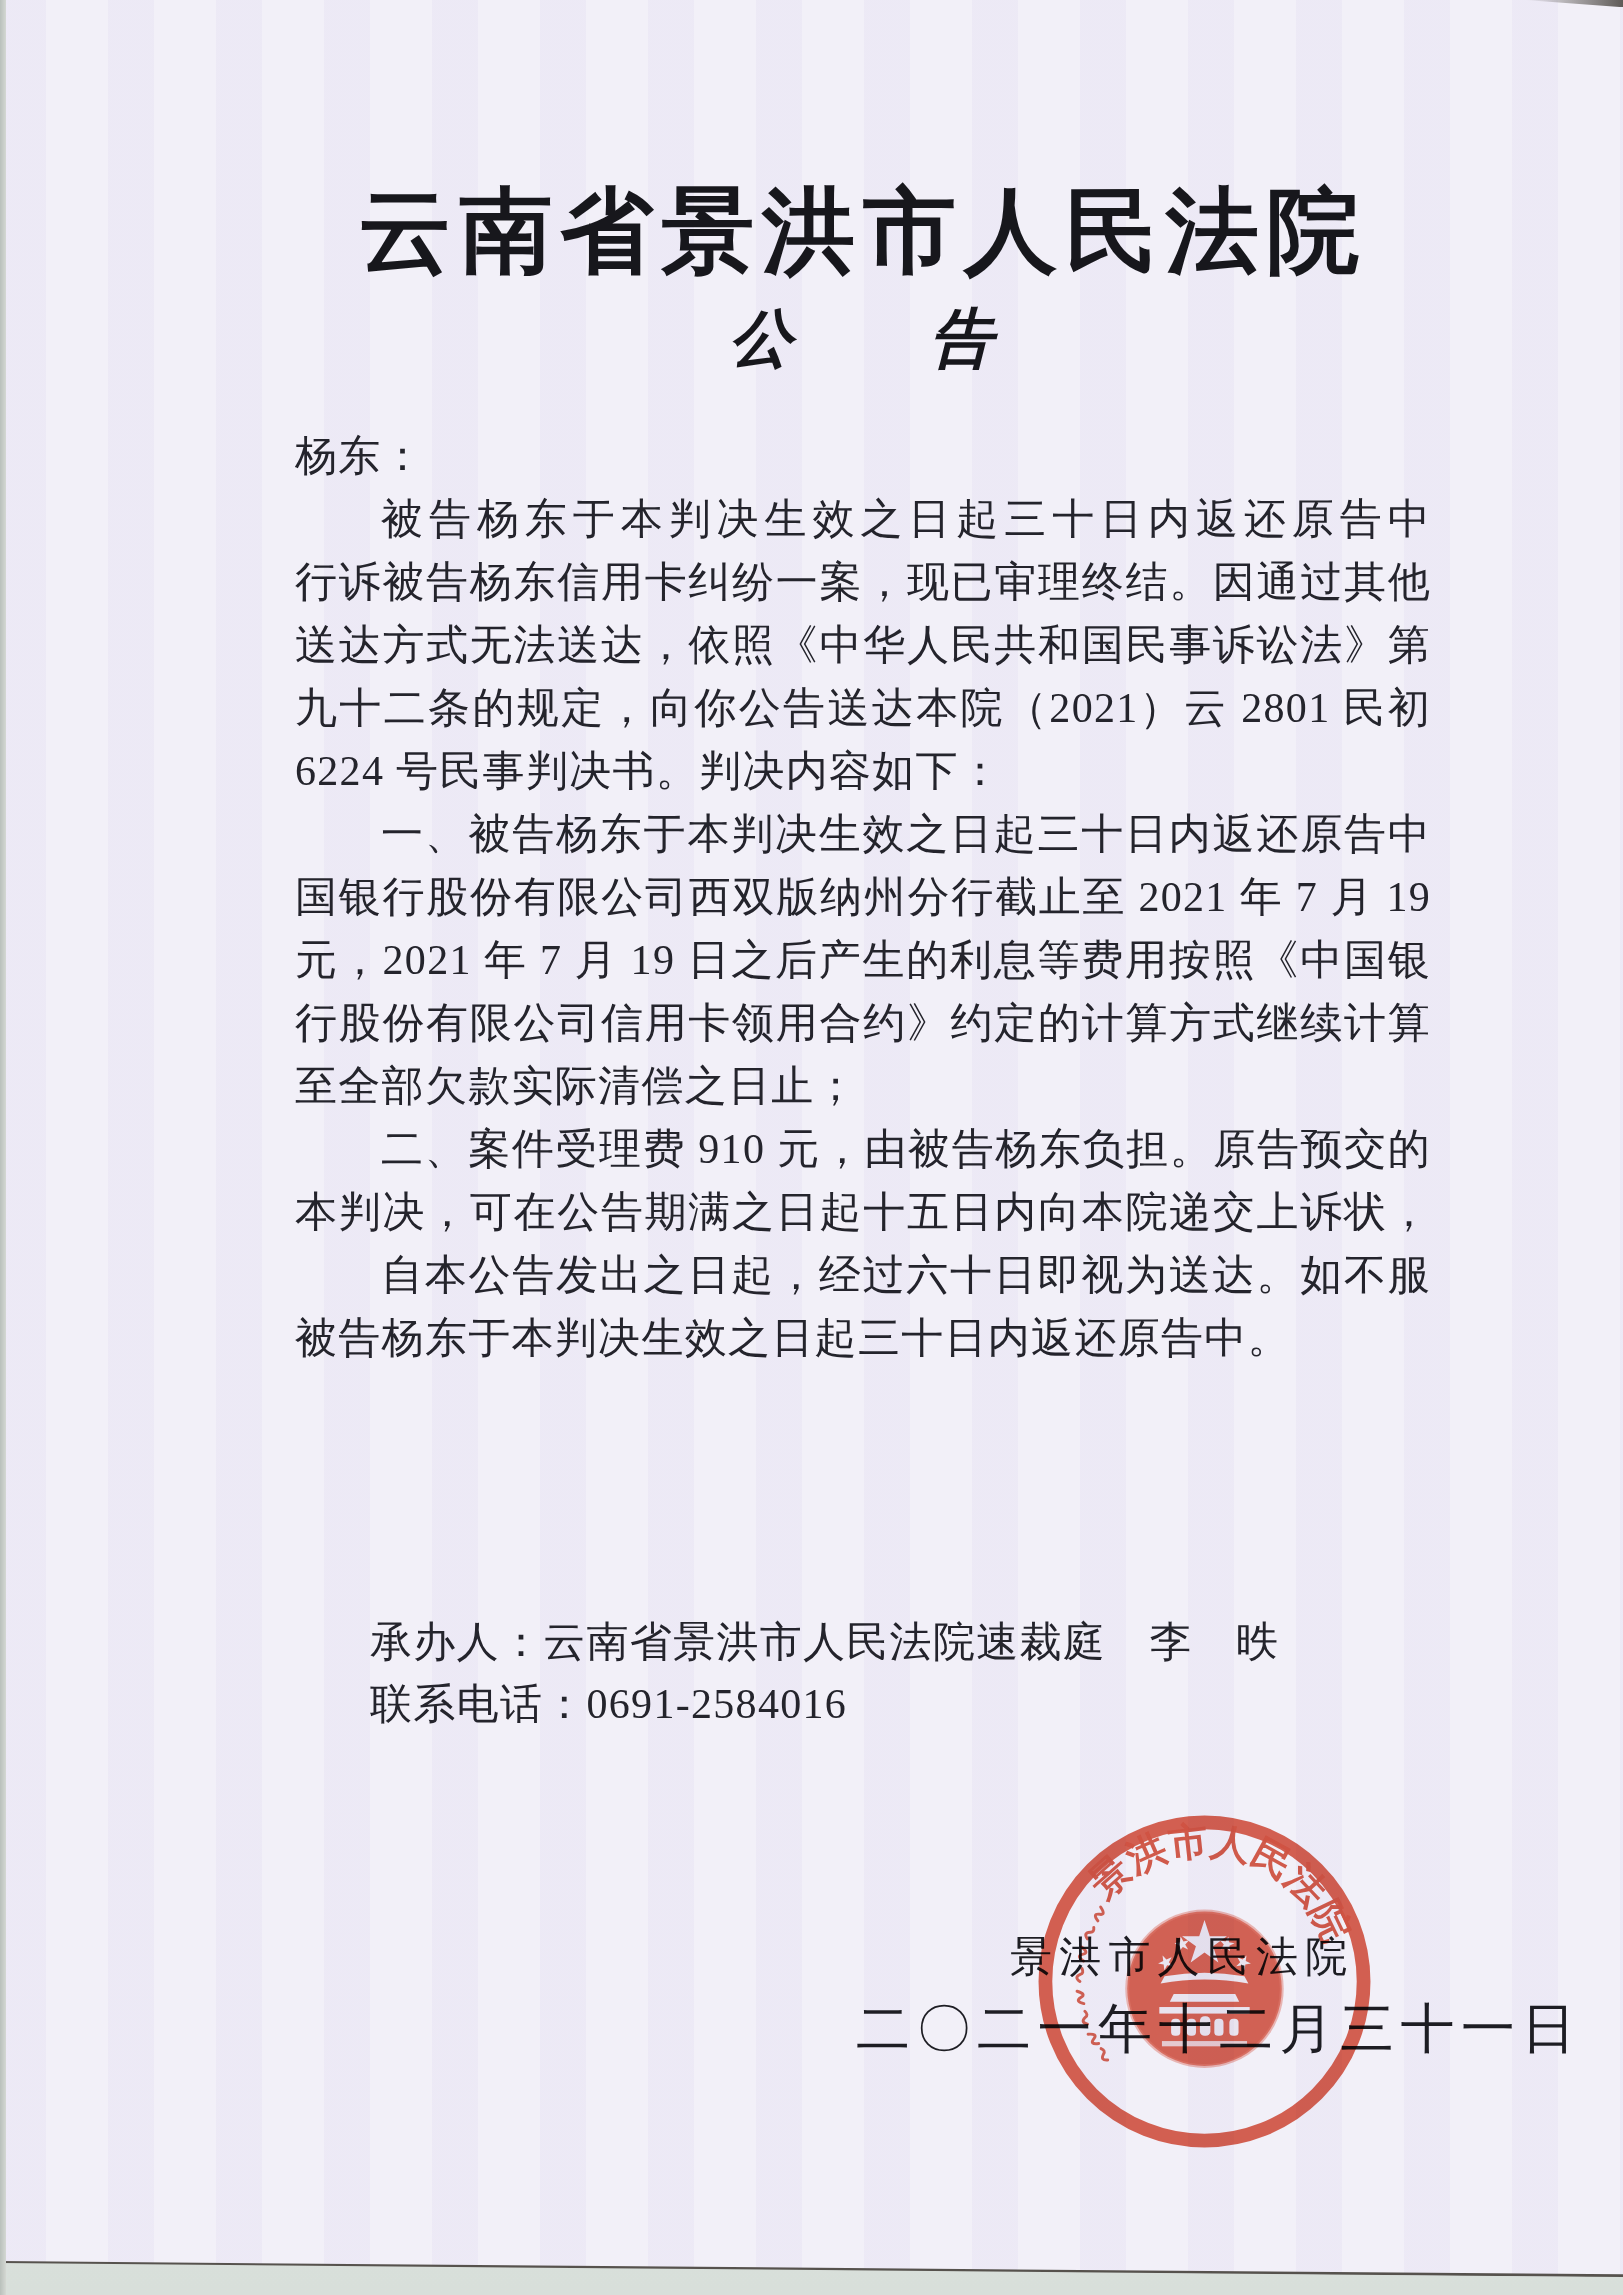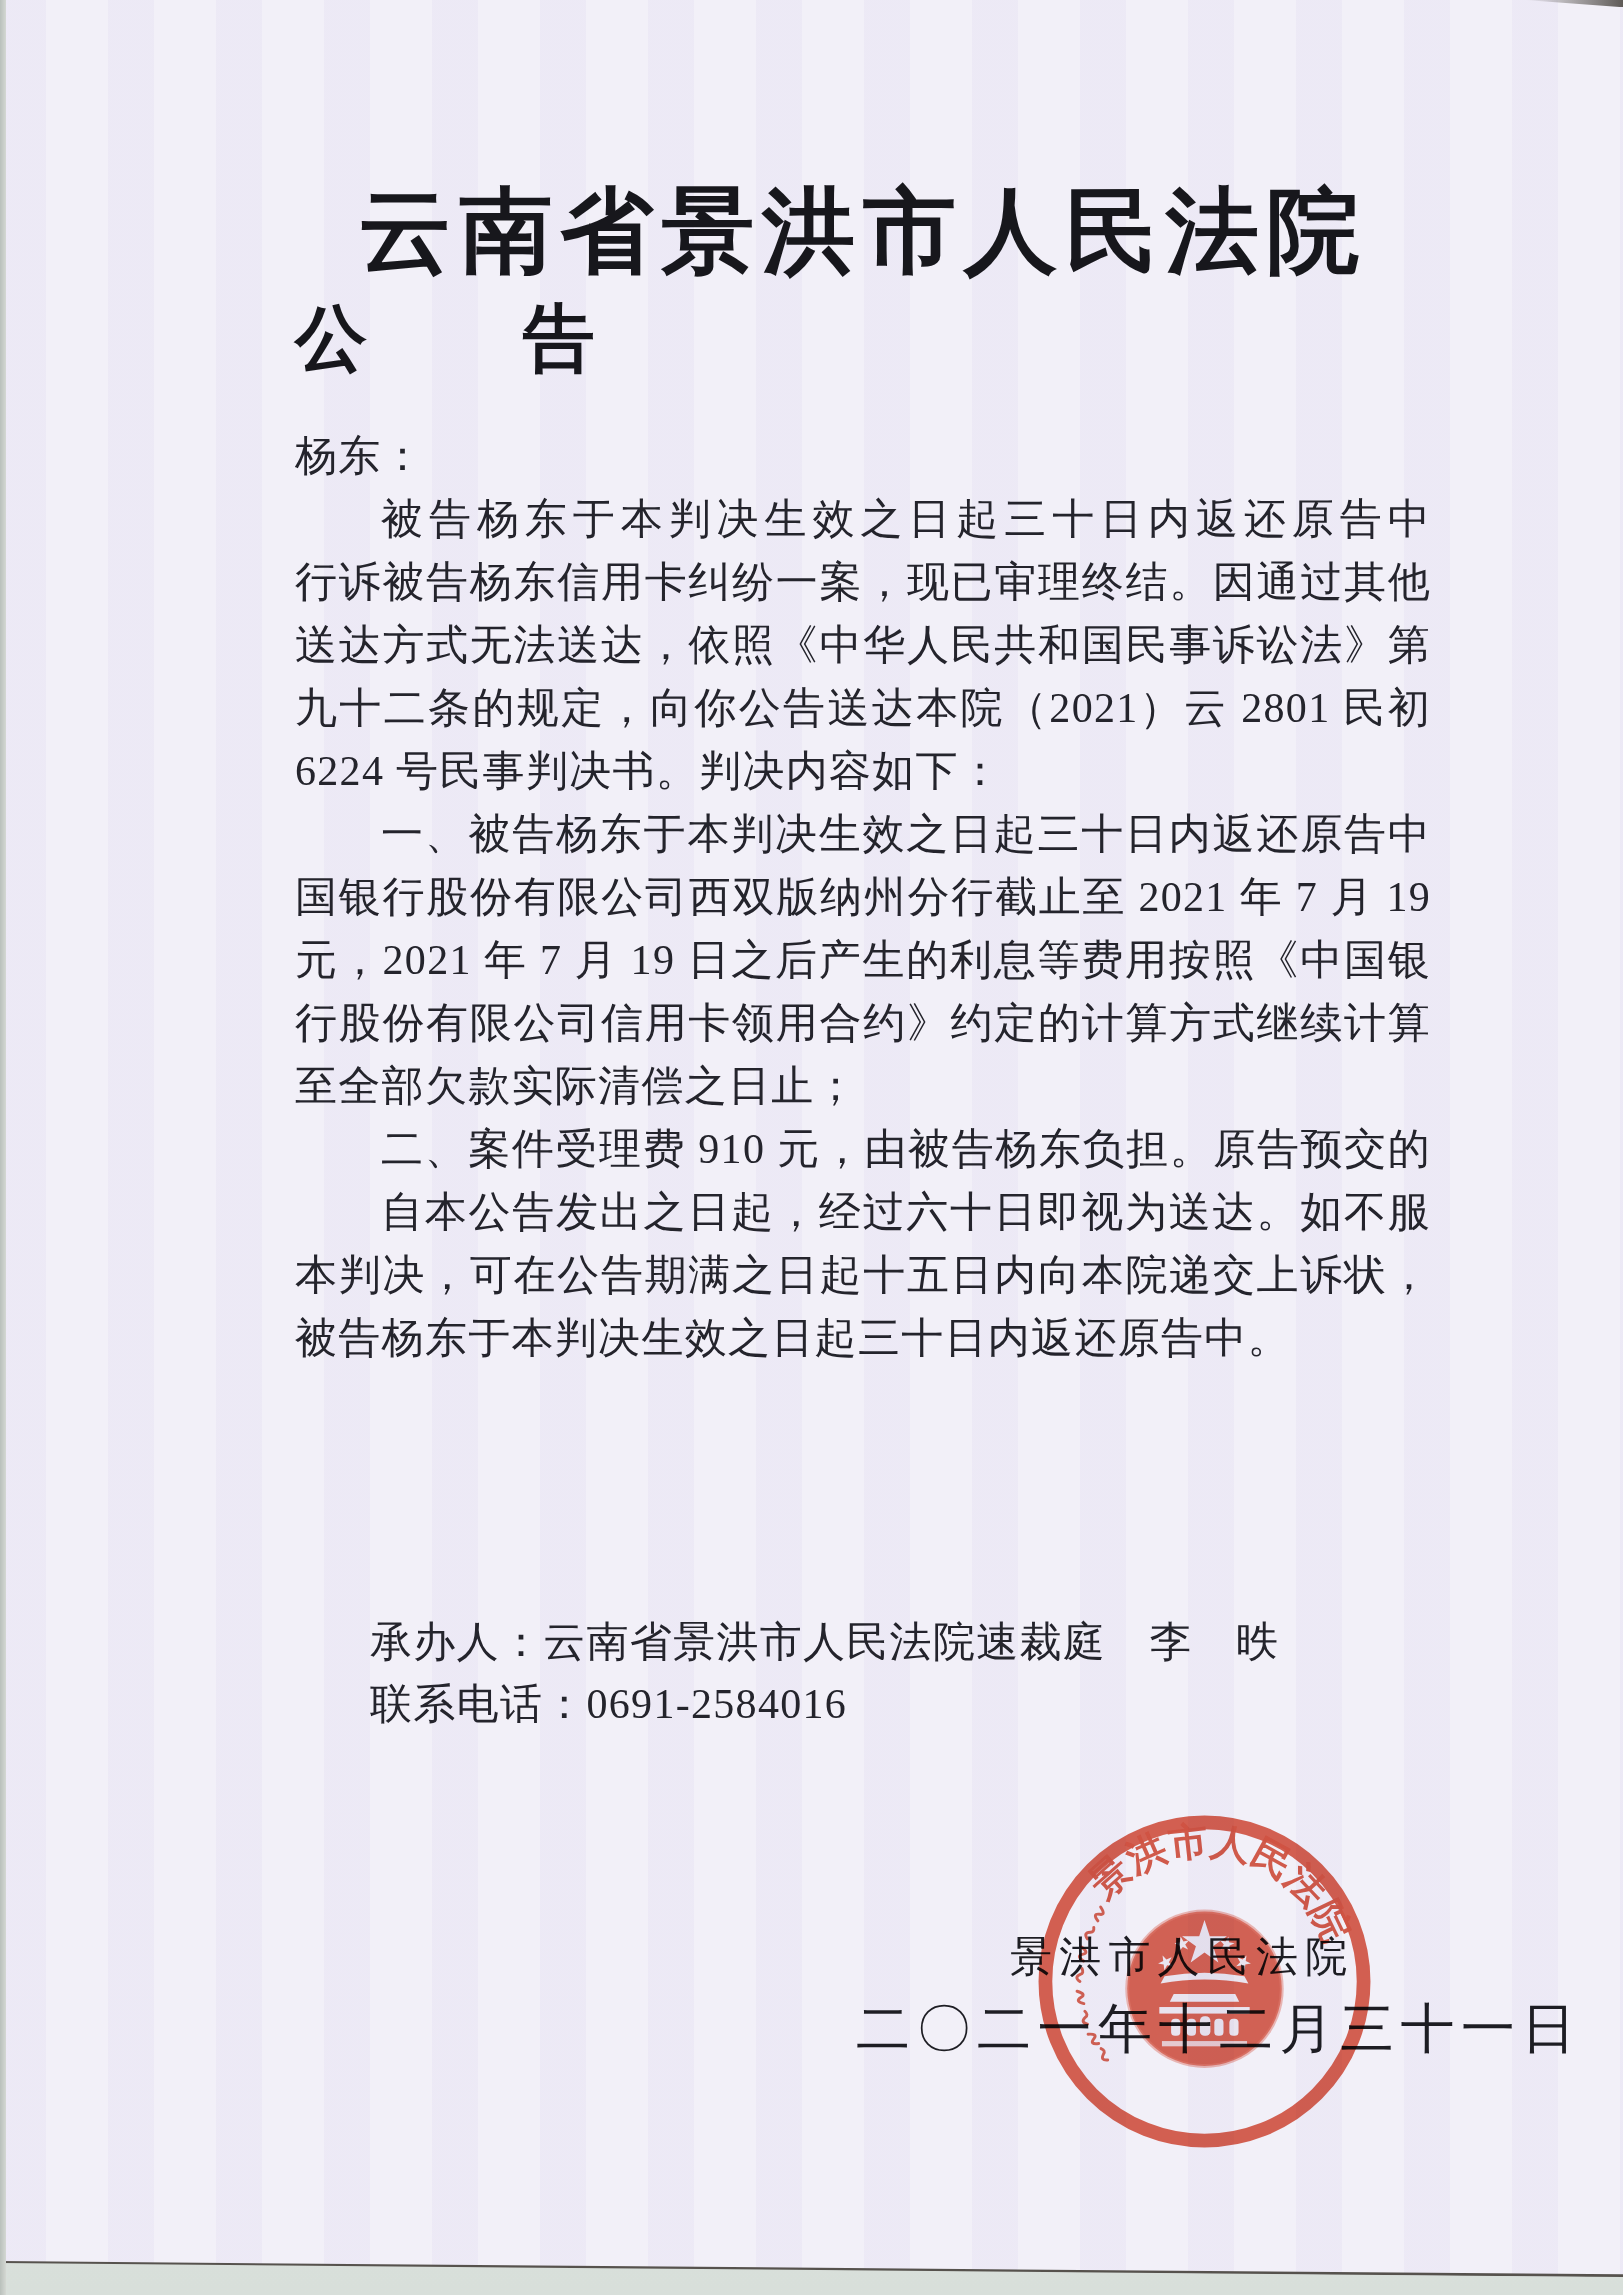--- a/index.html
+++ b/index.html
@@ -24,23 +24,24 @@
     clip-path:polygon(0 0,100% 0,100% 100%);
   }
   .title1 {
     position:absolute; left:295px; top:178px; width:1136px;
     text-align:center; font-size:93px; line-height:107px;
     font-weight:bold; letter-spacing:7.9px; white-space:nowrap;
     color:#17171c;
   }
   .title2 {
     position:absolute; left:295px; top:288px; width:1136px;
-    text-align:left; font-size:72px; line-height:102px;
+    text-align:center; font-size:63px; line-height:102px;
     font-weight:bold; letter-spacing:3.9px; white-space:nowrap;
     color:#17171c;
+    font-style:italic;
   }
   .body-lines {
     position:absolute; left:295px; top:413px; width:1136px;
     font-size:42px; line-height:63px; letter-spacing:1.3px;margin-top:12px;
   }
   .body-line { height:63px; white-space:nowrap; }
   .body-line.justify { text-align:justify; text-align-last:justify; }
   .body-line.indent { padding-left:86px; box-sizing:border-box; }
   .officer-block {
     position:absolute; left:370px; top:1611px;
@@ -85,22 +86,22 @@
       <div class="body-line justify">行诉被告杨东信用卡纠纷一案，现已审理终结。因通过其他</div>
       <div class="body-line justify">送达方式无法送达，依照《中华人民共和国民事诉讼法》第</div>
       <div class="body-line justify">九十二条的规定，向你公告送达本院（2021）云 2801 民初</div>
       <div class="body-line">6224 号民事判决书。判决内容如下：</div>
       <div class="body-line indent justify">一、被告杨东于本判决生效之日起三十日内返还原告中</div>
       <div class="body-line justify">国银行股份有限公司西双版纳州分行截止至 2021 年 7 月 19</div>
       <div class="body-line justify">元，2021 年 7 月 19 日之后产生的利息等费用按照《中国银</div>
       <div class="body-line justify">行股份有限公司信用卡领用合约》约定的计算方式继续计算</div>
       <div class="body-line">至全部欠款实际清偿之日止；</div>
       <div class="body-line indent justify">二、案件受理费 910 元，由被告杨东负担。原告预交的</div>
+      <div class="body-line justify">本判决，可在公告期满之日起十五日内向本院递交上诉状，</div>
       <div class="body-line indent justify">自本公告发出之日起，经过六十日即视为送达。如不服</div>
-      <div class="body-line justify">本判决，可在公告期满之日起十五日内向本院递交上诉状，</div>
       <div class="body-line">被告杨东于本判决生效之日起三十日内返还原告中。</div>
     </div>
 
   <div class="officer-block">
     <div>承办人：云南省景洪市人民法院速裁庭　李　昳</div>
     <div>联系电话：0691-2584016</div>
   </div>
 
   <div class="seal-wrap">
     <div class="seal-court-name">景洪市人民法院</div>

